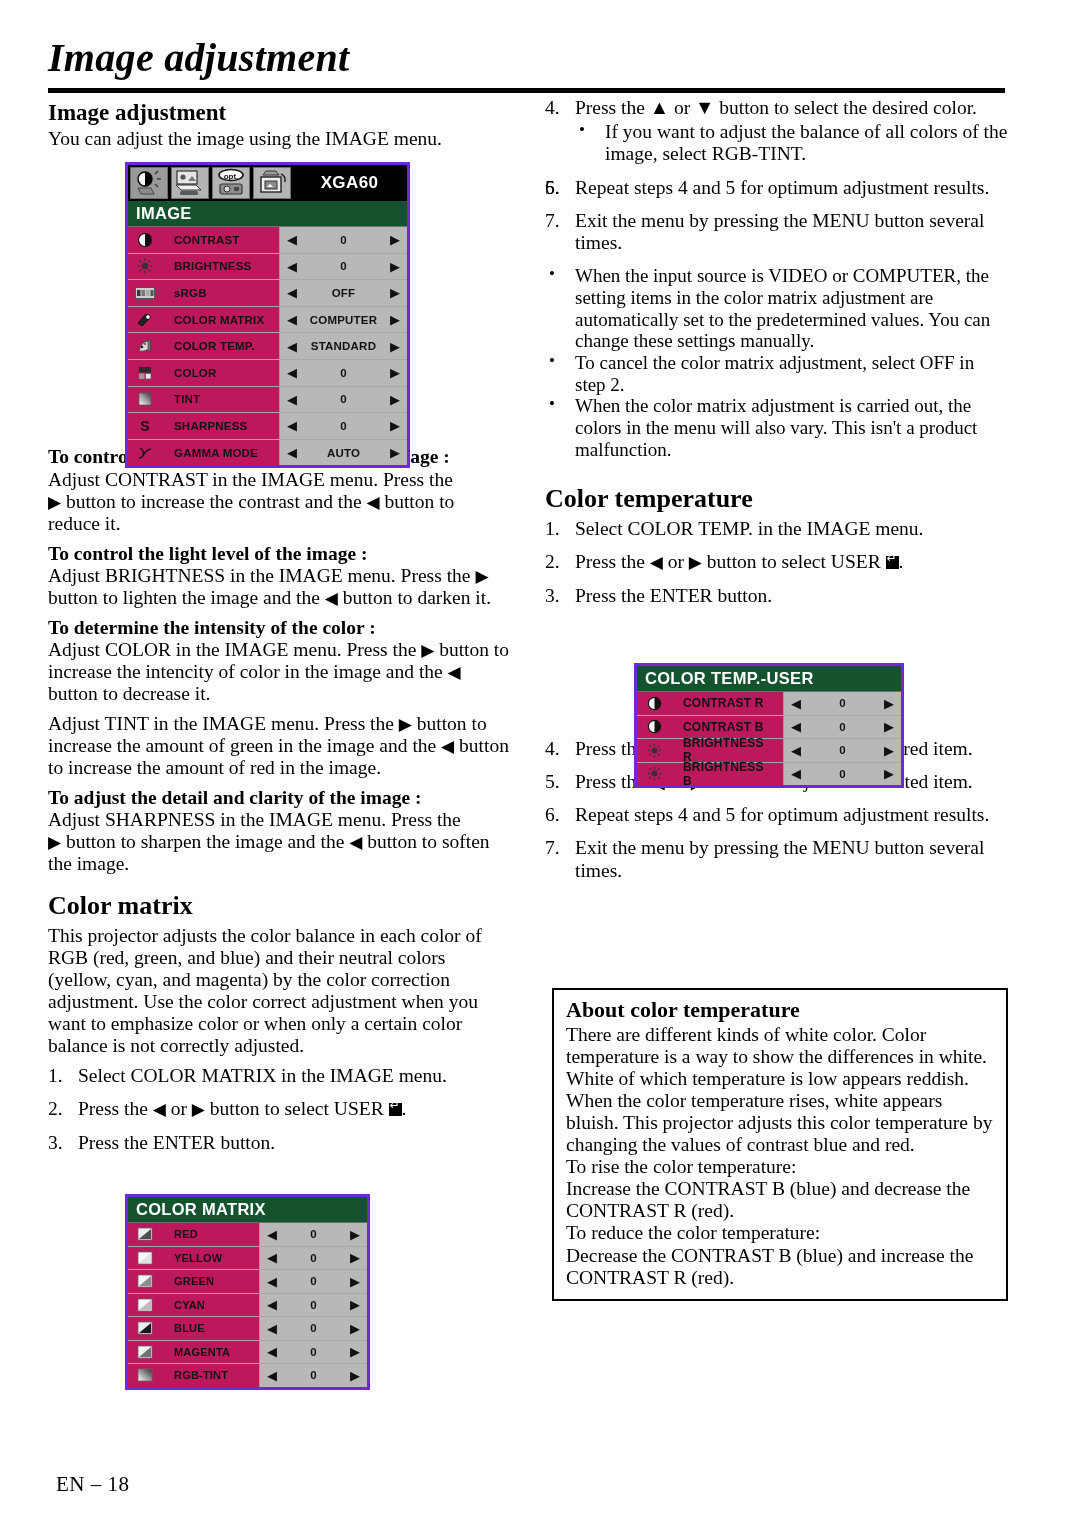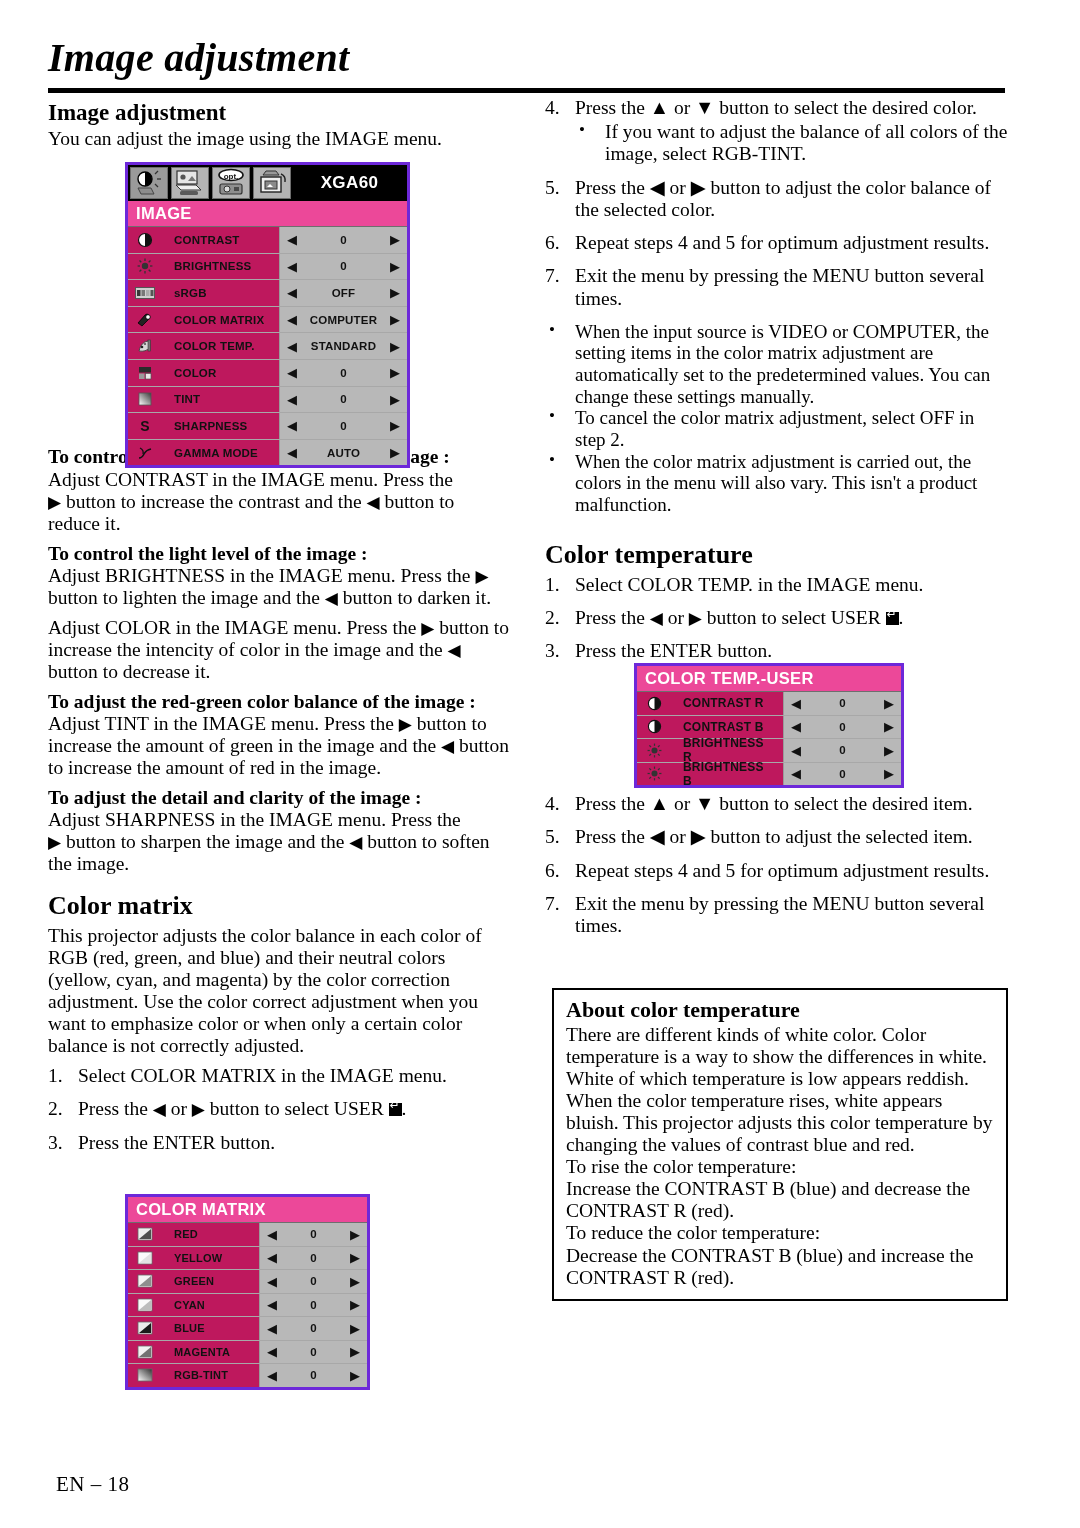--- a/index.html
+++ b/index.html
@@ -184,21 +184,21 @@
     flex: 1;
     color: #fff;
     font-weight: bold;
     font-size: 17px;
     display: flex;
     align-items: center;
     justify-content: center;
     letter-spacing: 0.4px;
   }
   .osd-head {
-    background: #ec4899;
+    background: #14532d;
     color: #ffffff;
     font-weight: bold;
     font-size: 16.5px;
     padding: 3px 0 3px 8px;
     letter-spacing: 0.3px;
     border-bottom: 1px solid #6e6e6e;
   }
   .osd-row {
     display: flex;
     align-items: stretch;
@@ -330,25 +330,25 @@
       <p class="run-head">To control the white-to-black level of the image :</p>
       <p class="body"><span>Adjust CONTRAST in the IMAGE menu.  Press the</span><br><span class="arrow">▶</span><span> button to increase the contrast and the </span><span class="arrow">◀</span><span> button to reduce it.</span></p>
     </div>
 
     <div>
       <p class="run-head">To control the light level of the image :</p>
       <p class="body"><span>Adjust BRIGHTNESS in the IMAGE menu.  Press the</span> <span class="arrow">▶</span><span> button to lighten the image and the </span><span class="arrow">◀</span><span> button to darken it.</span></p>
     </div>
 
     <div>
+      <p class="run-head">To determine the intensity of the color :</p>
       <p class="body"><span>Adjust COLOR in the IMAGE menu.  Press the</span> <span class="arrow">▶</span><span> button to increase the intencity of color in the image and the </span><span class="arrow">◀</span><span> button to decrease it.</span></p>
     </div>
 
     <div>
-      <p class="run-head">To adjust the red-green color balance of the image :</p>
       <p class="body"><span>Adjust TINT in the IMAGE menu.  Press the</span> <span class="arrow">▶</span><span> button to increase the amount of green in the image and the </span><span class="arrow">◀</span><span> button to increase the amount of red in the image.</span></p>
     </div>
 
     <div>
       <p class="run-head">To adjust the detail and clarity of the image :</p>
       <p class="body"><span>Adjust SHARPNESS in the IMAGE menu.  Press the</span><br><span class="arrow">▶</span><span> button to sharpen the image and the </span><span class="arrow">◀</span><span> button to soften the image.</span></p>
     </div>
 
     <h2 class="sec-big" style="margin-top:16px">Color matrix</h2>
     <p class="body">This projector adjusts the color balance in each color of RGB (red, green, and blue) and their neutral colors (yellow, cyan, and magenta) by the color correction adjustment. Use the color correct adjustment when you want to emphasize color or when only a certain color balance is not correctly adjusted.</p>
@@ -676,21 +676,21 @@
   </div>
 
   <div class="col-right">
 
     <ol class="steps">
       <li class="nogap">
         <span class="num">4.</span>
         <span>Press the ▲ or ▼ button to select the desired color.</span>
         <div class="sub-bullet">If you want to adjust the balance of all colors of the image, select RGB-TINT.</div>
       </li>
-      <li style="margin-top:11px"><span class="num">5.</span><span>Press the ◀ or ▶ button to adjust the color balance of the selected color.</span></li>
+      <li style="margin-top:11px"><span class="num">5.</span></li>
       <li><span class="num">6.</span><span>Repeat steps 4 and 5 for optimum adjustment results.</span></li>
       <li><span class="num">7.</span><span>Exit the menu by pressing the MENU button several times.</span></li>
     </ol>
 
     <ul class="bullets tightlist" style="margin-top:9px">
       <li>When the input source is VIDEO or COMPUTER, the setting items in the color matrix adjustment are automatically set to the predetermined values. You can change these settings manually.</li>
       <li>To cancel the color matrix adjustment, select OFF in step 2.</li>
       <li>When the color matrix adjustment is carried out, the colors in the menu will also vary. This isn't a product malfunction.</li>
     </ul>
 

